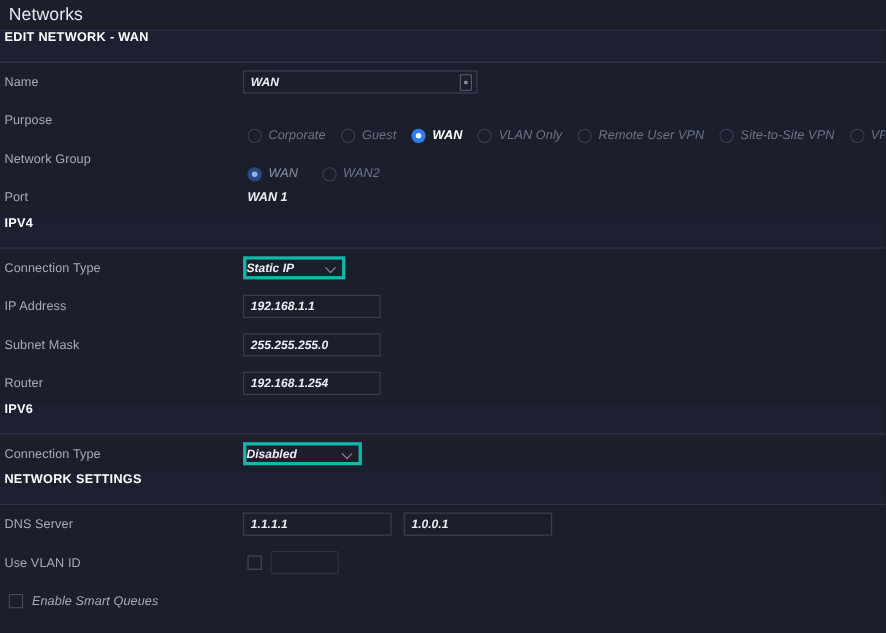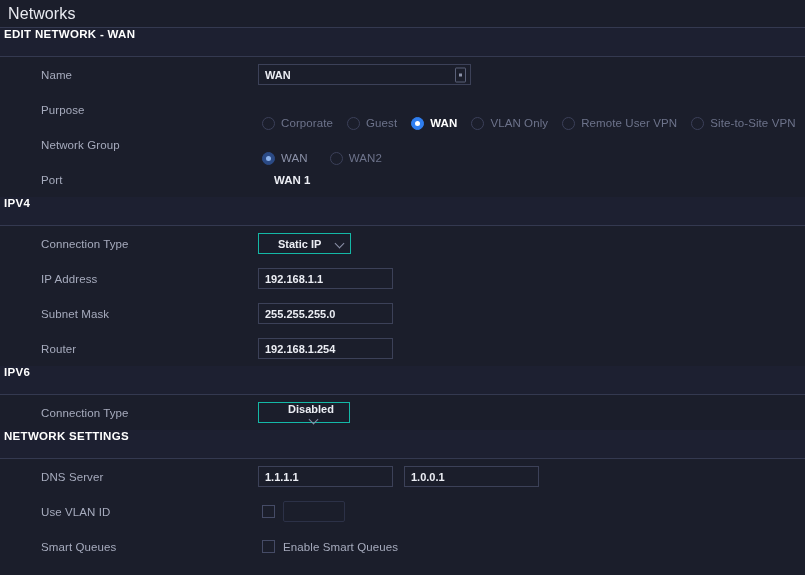--- a/index.html
+++ b/index.html
@@ -67,52 +67,51 @@
     height: 35px;
     padding-left: 4px;
     box-sizing: border-box;
   }
   .row .label {
     width: 217px;
     flex: 0 0 217px;
     font-size: 11.5px;
     color: #a6abbd;
     letter-spacing: 0.1px;
-    margin-left: 37px;
   }
   .row .field {
     flex: 1 1 auto;
     display: flex;
     align-items: flex-end;
+    font-style: italic;
   }
 
   .plain-value {
     font-size: 11.5px;
     font-weight: bold;
     color: #eceef4;
     padding-left: 4px;
-    margin-left: 12px;
   }
 
   
   .input {
     height: 21px;
     background: #1b1e2b;
     border: 1px solid #3c4158;
     box-sizing: border-box;
     display: flex;
     align-items: center;
     padding: 0 6px;
     font-size: 11px;
     font-weight: bold;
     color: #eceef4;
     position: relative;
   }
   .input.name-input { width: 213px; }
-  .input.ip-input   { width: 135px; }
+  .input.ip-input   { width: 125px; }
   .input.dns-input  { width: 135px; }
   .input.dns-input.second { margin-left: 11px; }
   .input.disabled-input {
     width: 62px;
     background: #20243400;
     border: 1px solid #2c3147;
     border-radius: 2px;
     margin-left: 8px;
   }
 
@@ -134,32 +133,32 @@
     display: block;
     width: 3px;
     height: 3px;
     background: #8b91a8;
   }
 
   
   .select {
     height: 21px;
     background: #1b1e2b;
-    border: 1px solid #14b8a6;
+    border: 3px solid #14b8a6;
     box-sizing: border-box;
     display: flex;
     align-items: center;
     justify-content: space-between;
-    padding: 0 5px 0 19px;
+    padding: 0 5px 0 0;
     font-size: 11px;
     font-weight: bold;
     color: #eceef4;
   }
   .select.ipv4-select { width: 93px; }
-  .select.ipv6-select { width: 92px; flex-direction: column; }
+  .select.ipv6-select { width: 108px; }
   .chev {
     width: 9px;
     height: 9px;
     margin-left: 6px;
     position: relative;
   }
   .chev::before {
     content: "";
     position: absolute;
     left: 0;
@@ -418,21 +417,20 @@
       <div class="cb-row">
         <span class="checkbox"></span>
         <span class="input disabled-input">
           <span></span>
         </span>
       </div>
     </div>
   </div>
 
   <div class="row">
-    <div class="label">Smart Queues</div>
     <div class="field">
       <div class="cb-row">
         <span class="checkbox"></span>
         <span class="cb-text">Enable Smart Queues</span>
       </div>
     </div>
   </div>
 
 </div>
 

